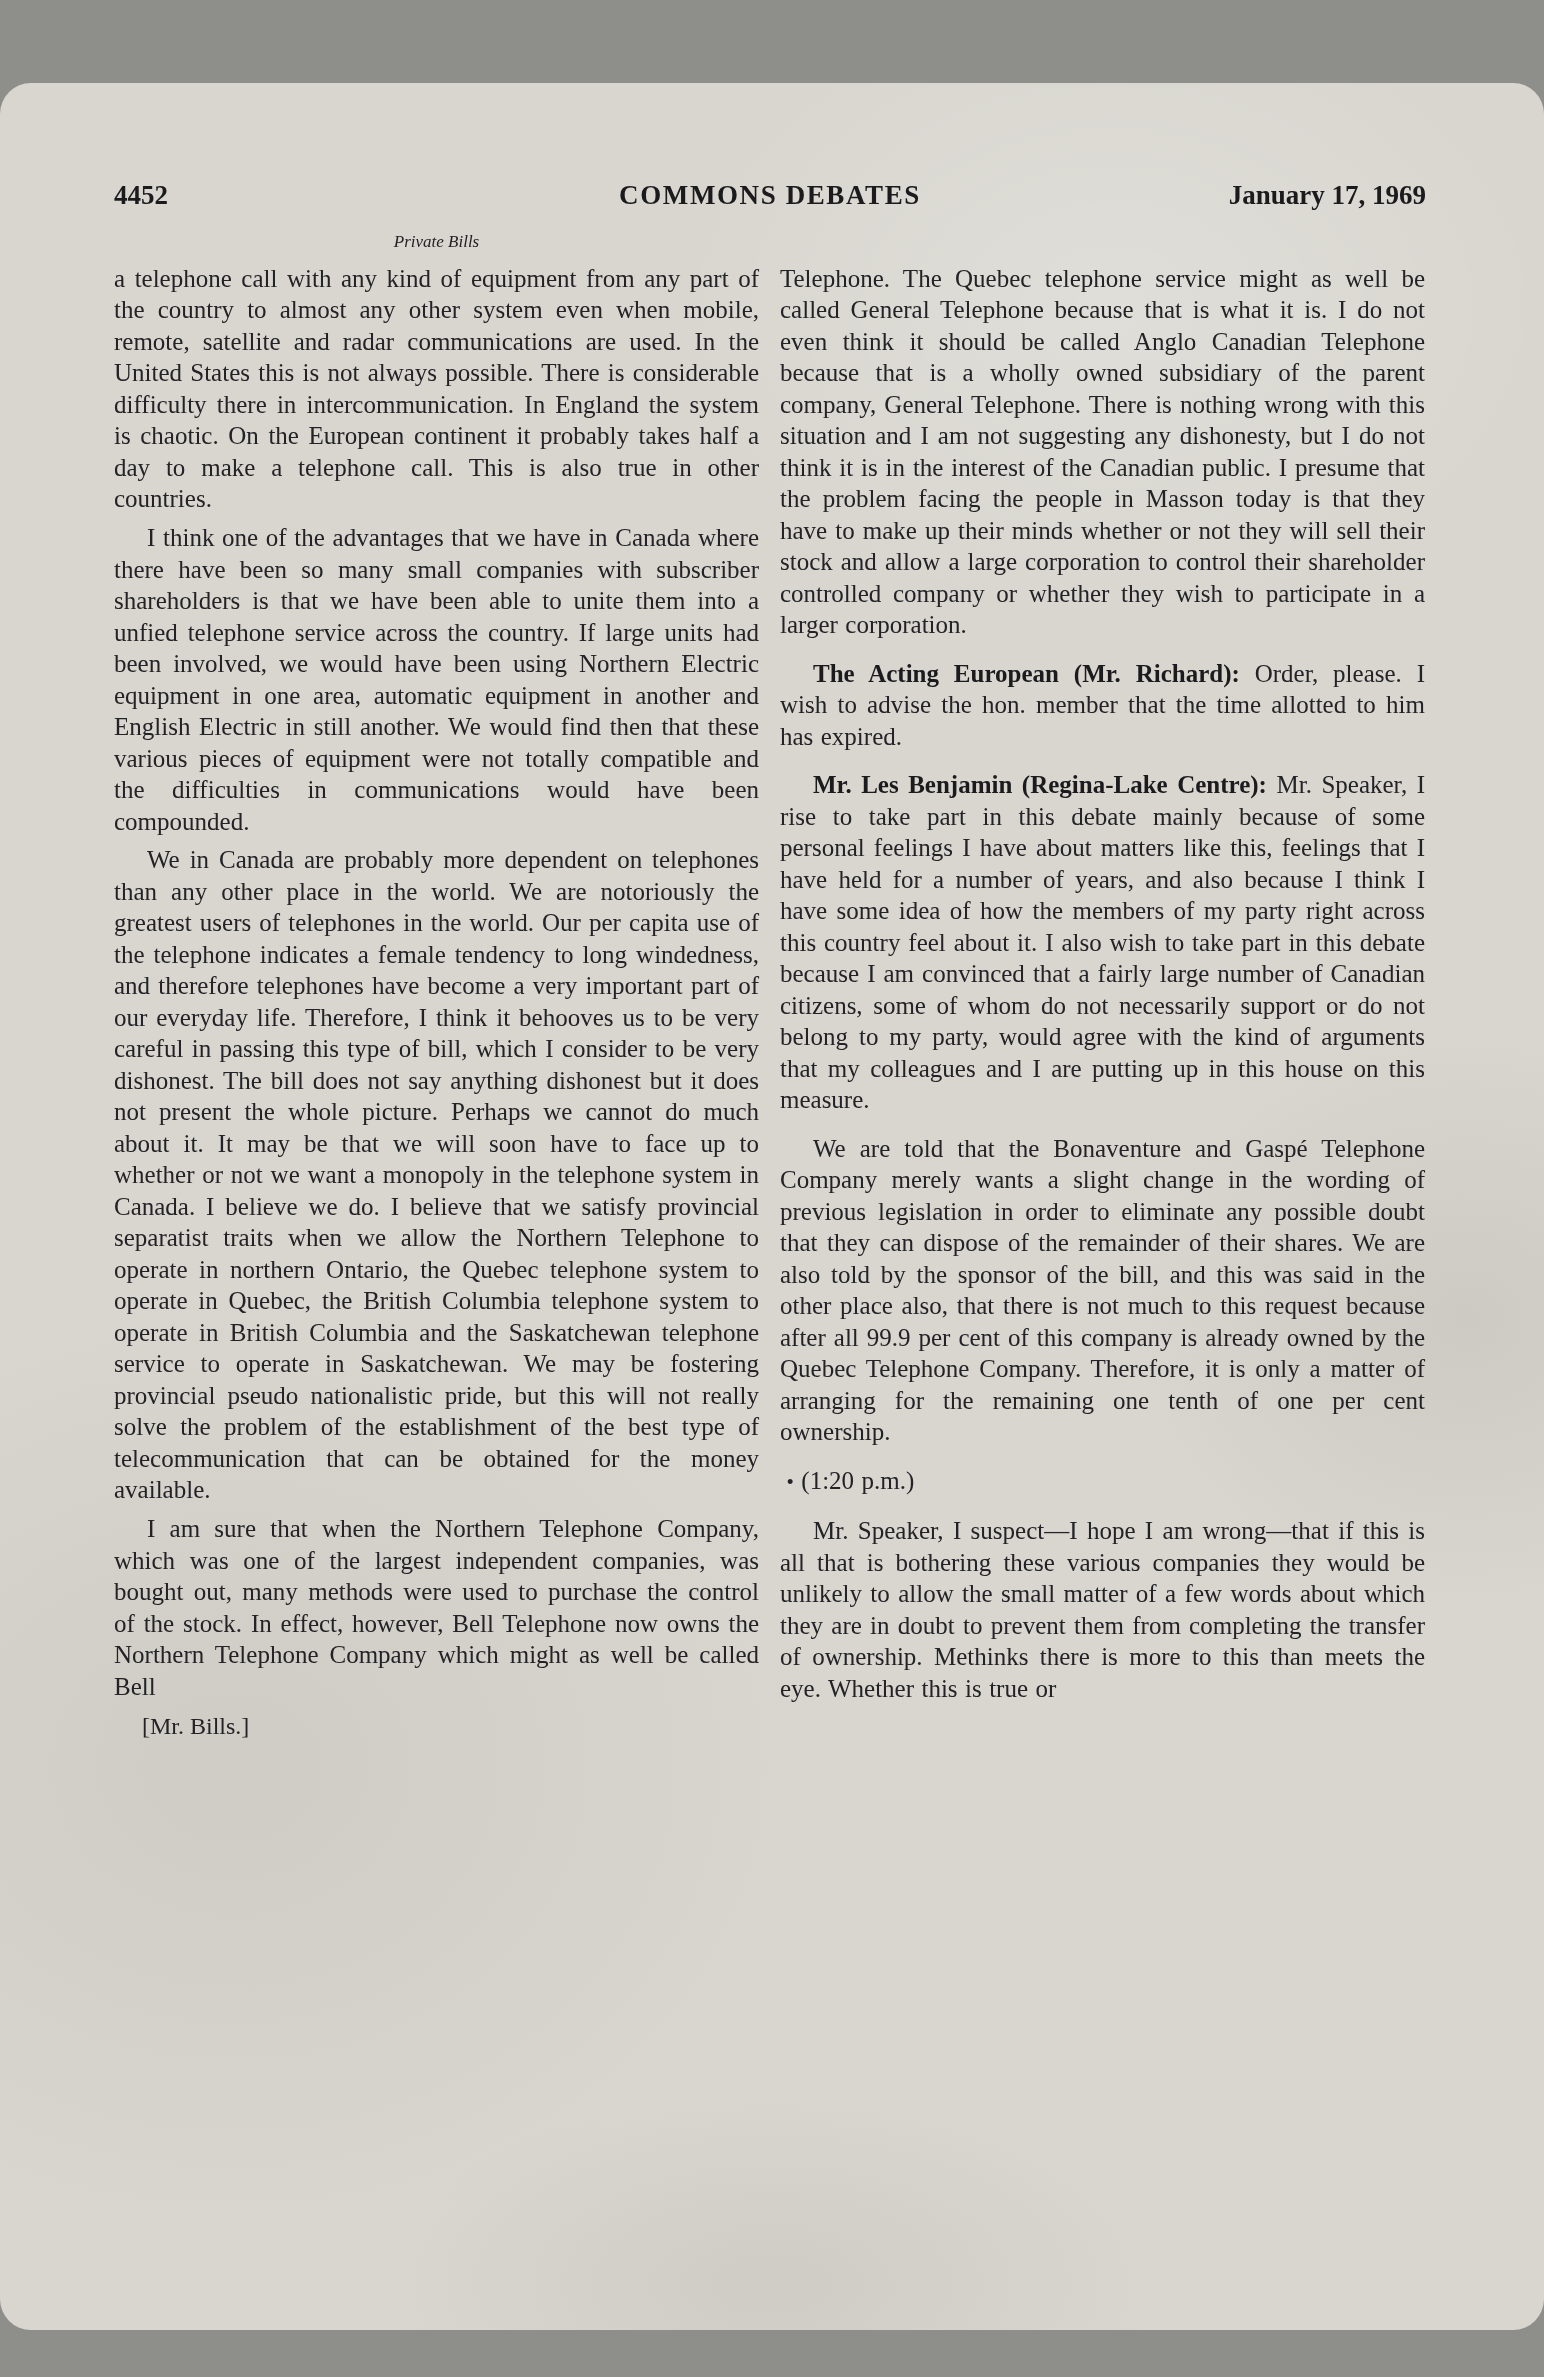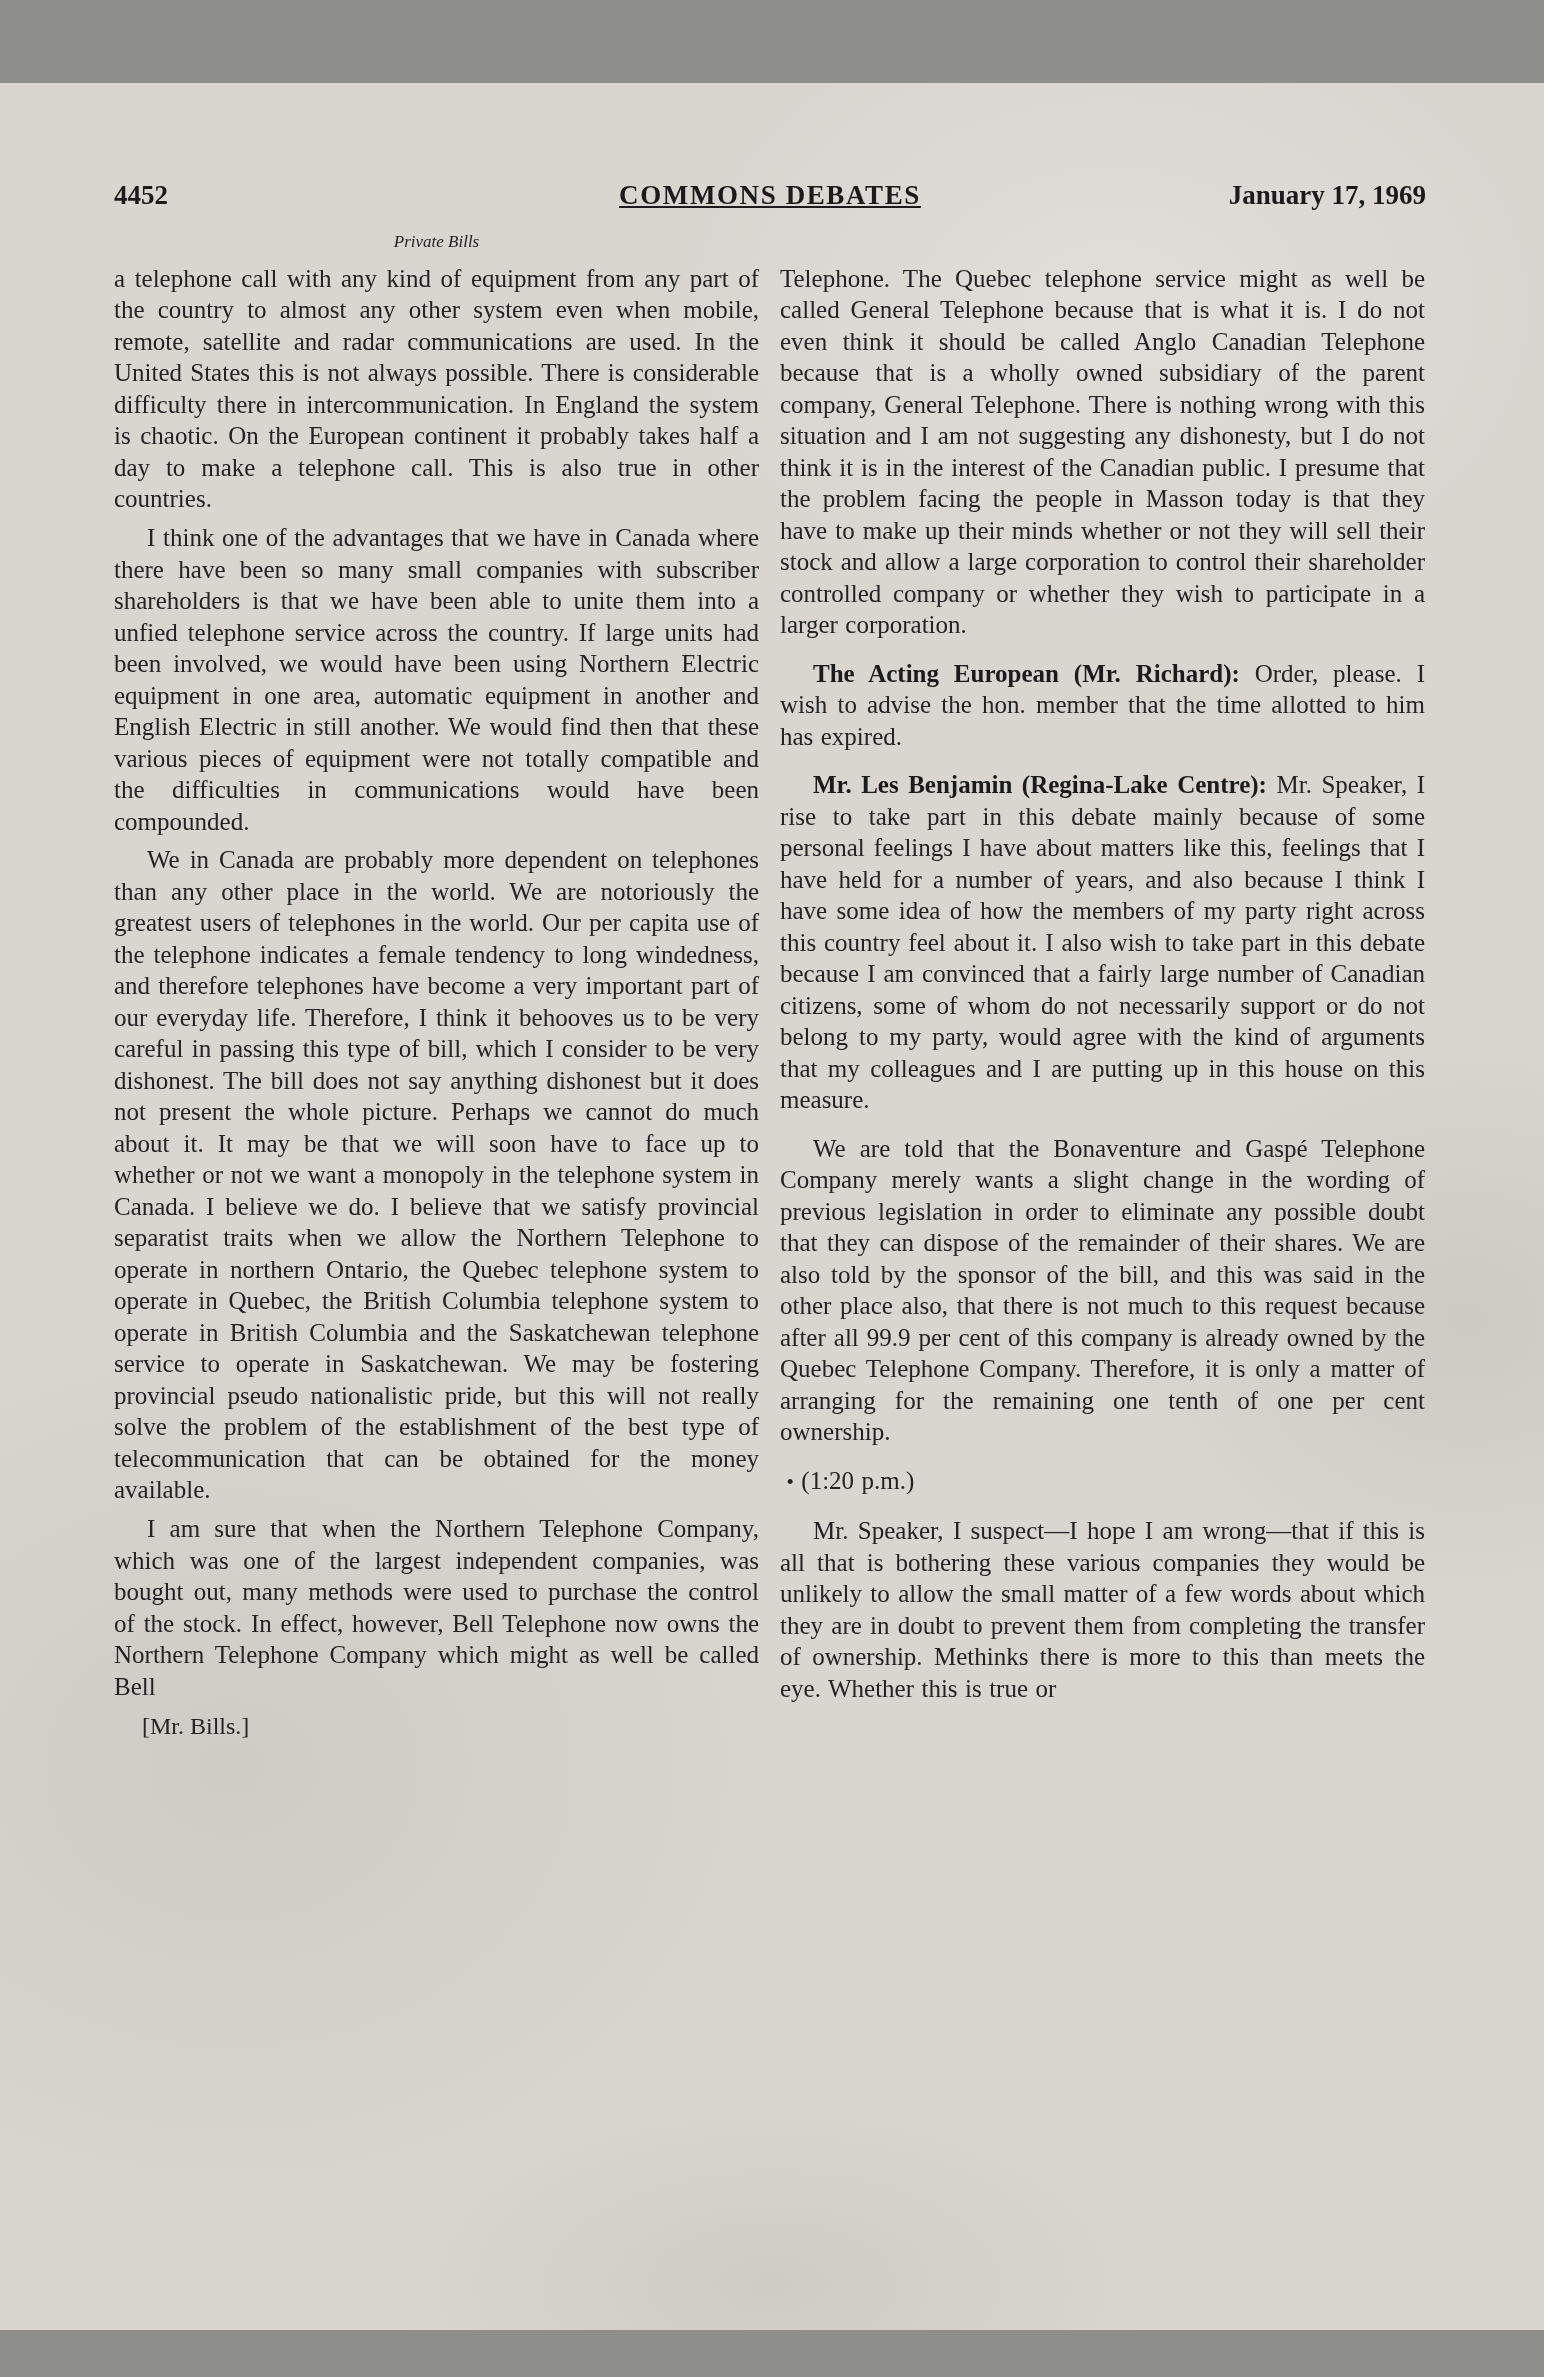--- a/index.html
+++ b/index.html
@@ -1,20 +1,20 @@
 <!DOCTYPE html>
 <html lang="en" style="--paper: #d8d6cf; --band: #8e8e8b; --ink: #232327;font-size:13px"><head>
 <meta charset="utf-8">
 <style>
   :root{
     --paper:#d8d6cf;
     --band:#8e8e8b;
     --ink:#232327;
   }
-  *{box-sizing:border-box;}
+  *{box-sizing:border-box;border-radius:31px;}
   html,body{margin:0;padding:0;}
   body{
     width:1544px;height:2377px;position:relative;overflow:hidden;
     background:var(--band);
     font-family:"Liberation Serif","DejaVu Serif",serif;
     color:var(--ink);
   }
   .page{
     position:absolute;left:0;right:0;top:83px;bottom:47px;
     background-color:var(--paper);
@@ -28,21 +28,21 @@
     position:relative;
     margin:96px 118px 0 114px;
     height:36px;
     font-weight:bold;
     font-size:27px;
     line-height:33px;
     color:#1b1b1e;
   }
   .header .pageno{position:absolute;left:0;top:0;}
   .header .date{position:absolute;right:0;top:0;}
-  .header .title{display:block;text-align:center;letter-spacing:1.6px;text-decoration:underline;}
+  .header .title{display:block;text-align:center;letter-spacing:1.6px;}
   .columns{
     display:flex;
     gap:21px;
     margin:9.8px 118px 0 114px;
     align-items:flex-start;
   }
   .col{width:645px;}
   .running-head{
     text-align:center;
     font-style:italic;

